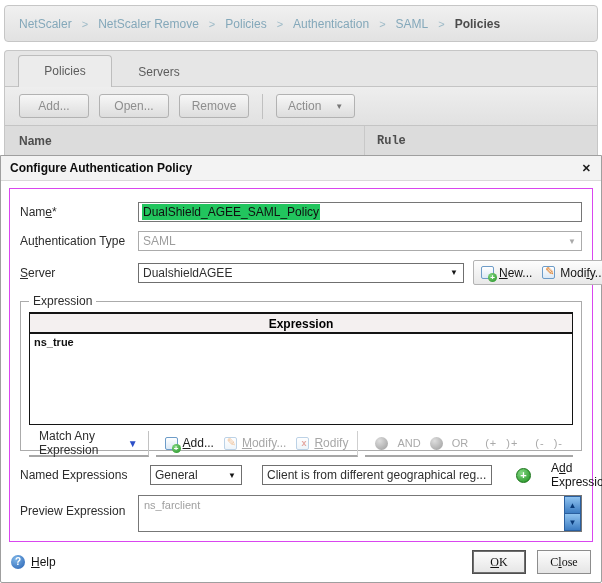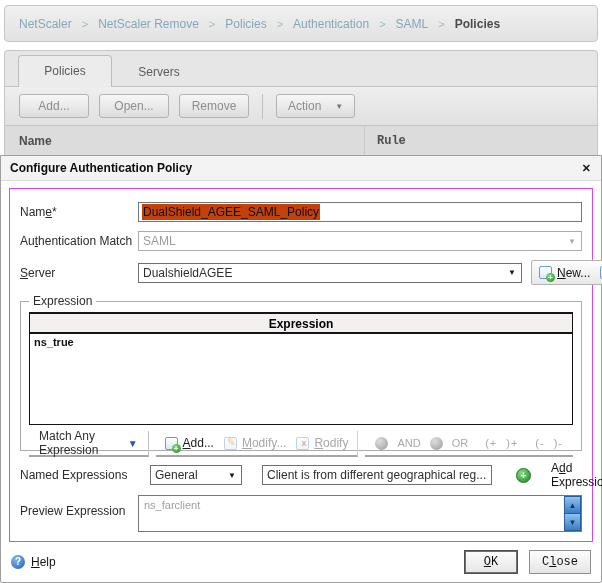--- a/index.html
+++ b/index.html
@@ -71,32 +71,32 @@
     position:absolute; left:8px; right:8px; top:32px; height:354px;
     border:1px solid #d946ef; background:#fff; padding:13px 10px 0 10px;
   }
   .frow { display:flex; align-items:center; margin-bottom:9px; }
   .flabel { width:118px; flex-shrink:0; color:#2c2c2c; }
 
   .text-input {
     flex:1; height:20px; border:1px solid #767676; background:#fff;
     display:flex; align-items:center; padding:0 3px; overflow:hidden;
   }
-  .sel-text { background:#c2410c; padding:1px 1px; color:#101010; }
+  .sel-text { background:#22c55e; padding:1px 1px; color:#101010; }
 
   .combo {
     height:20px; border:1px solid #6f6f6f; background:#fff;
     display:flex; align-items:center; justify-content:space-between;
     padding:0 5px 0 4px; overflow:hidden; white-space:nowrap;
   }
   .combo.grow { flex:1; }
   .combo .caret { font-size:8px; color:#151515; margin-left:6px; }
   .combo.disabled { border-color:#ababab; color:#9d9d9d; }
   .combo.disabled .caret { color:#a9a9a9; }
-  .combo.server { width:384px; flex:none; }
+  .combo.server { width:326px; flex:none; }
   .combo.general { width:92px; flex:none; }
   .combo.client { width:230px; flex:none; }
 
   .btn-group {
     margin-left:9px; height:25px; border:1px solid #b3b3b3; border-radius:2px;
     background:linear-gradient(#fdfdfd,#e8e8e8);
     display:flex; align-items:center; gap:10px; padding:0 7px;
   }
   .icon-btn { display:inline-flex; align-items:center; gap:5px; color:#141414; cursor:pointer; }
 
@@ -183,21 +183,21 @@
   .help-link { display:flex; align-items:center; gap:6px; color:#141414; cursor:pointer; }
   .help-ic {
     width:14px; height:14px; border-radius:50%;
     background:radial-gradient(circle at 35% 30%, #7fb6e8, #2560b2);
     color:#fff; font-size:10px; font-weight:bold; line-height:14px; text-align:center;
   }
   .footer-btns { margin-left:auto; display:flex; gap:11px; }
   .btn {
     height:24px; min-width:54px; padding:0 12px;
     background:linear-gradient(#fdfdfd,#e5e5e5);
-    border:1px solid #8d8d8d; font-family:Liberation Mono, monospace; font-size:12px; color:#101010;
+    border:1px solid #8d8d8d; font-family:Liberation Serif, serif; font-size:12px; color:#101010;
   }
   .btn.default { border-color:#4f4f4f; box-shadow:inset 0 0 0 1px #6e6e6e; }
 </style>
 </head>
 <body>
 
 <div class="breadcrumb-bar">
   <span class="crumb-link">NetScaler</span>
   <span class="crumb-sep">&gt;</span>
   <span class="crumb-link">NetScaler Remove</span>
@@ -247,21 +247,21 @@
   <div class="dialog-body">
 
     <div class="frow">
       <div class="flabel"><span>Nam</span><span class="mn">e</span><span>*</span></div>
       <div class="text-input">
         <span class="sel-text">DualShield_AGEE_SAML_Policy</span>
       </div>
     </div>
 
     <div class="frow">
-      <div class="flabel"><span>Au</span><span class="mn">t</span><span>hentication Match</span></div>
+      <div class="flabel"><span>Au</span><span class="mn">t</span><span>hentication Type</span></div>
       <div class="combo disabled grow">
         <span>SAML</span>
         <span class="caret">▼</span>
       </div>
     </div>
 
     <div class="frow">
       <div class="flabel"><span></span><span class="mn">S</span><span>erver</span></div>
       <div class="combo server">
         <span>DualshieldAGEE</span>

